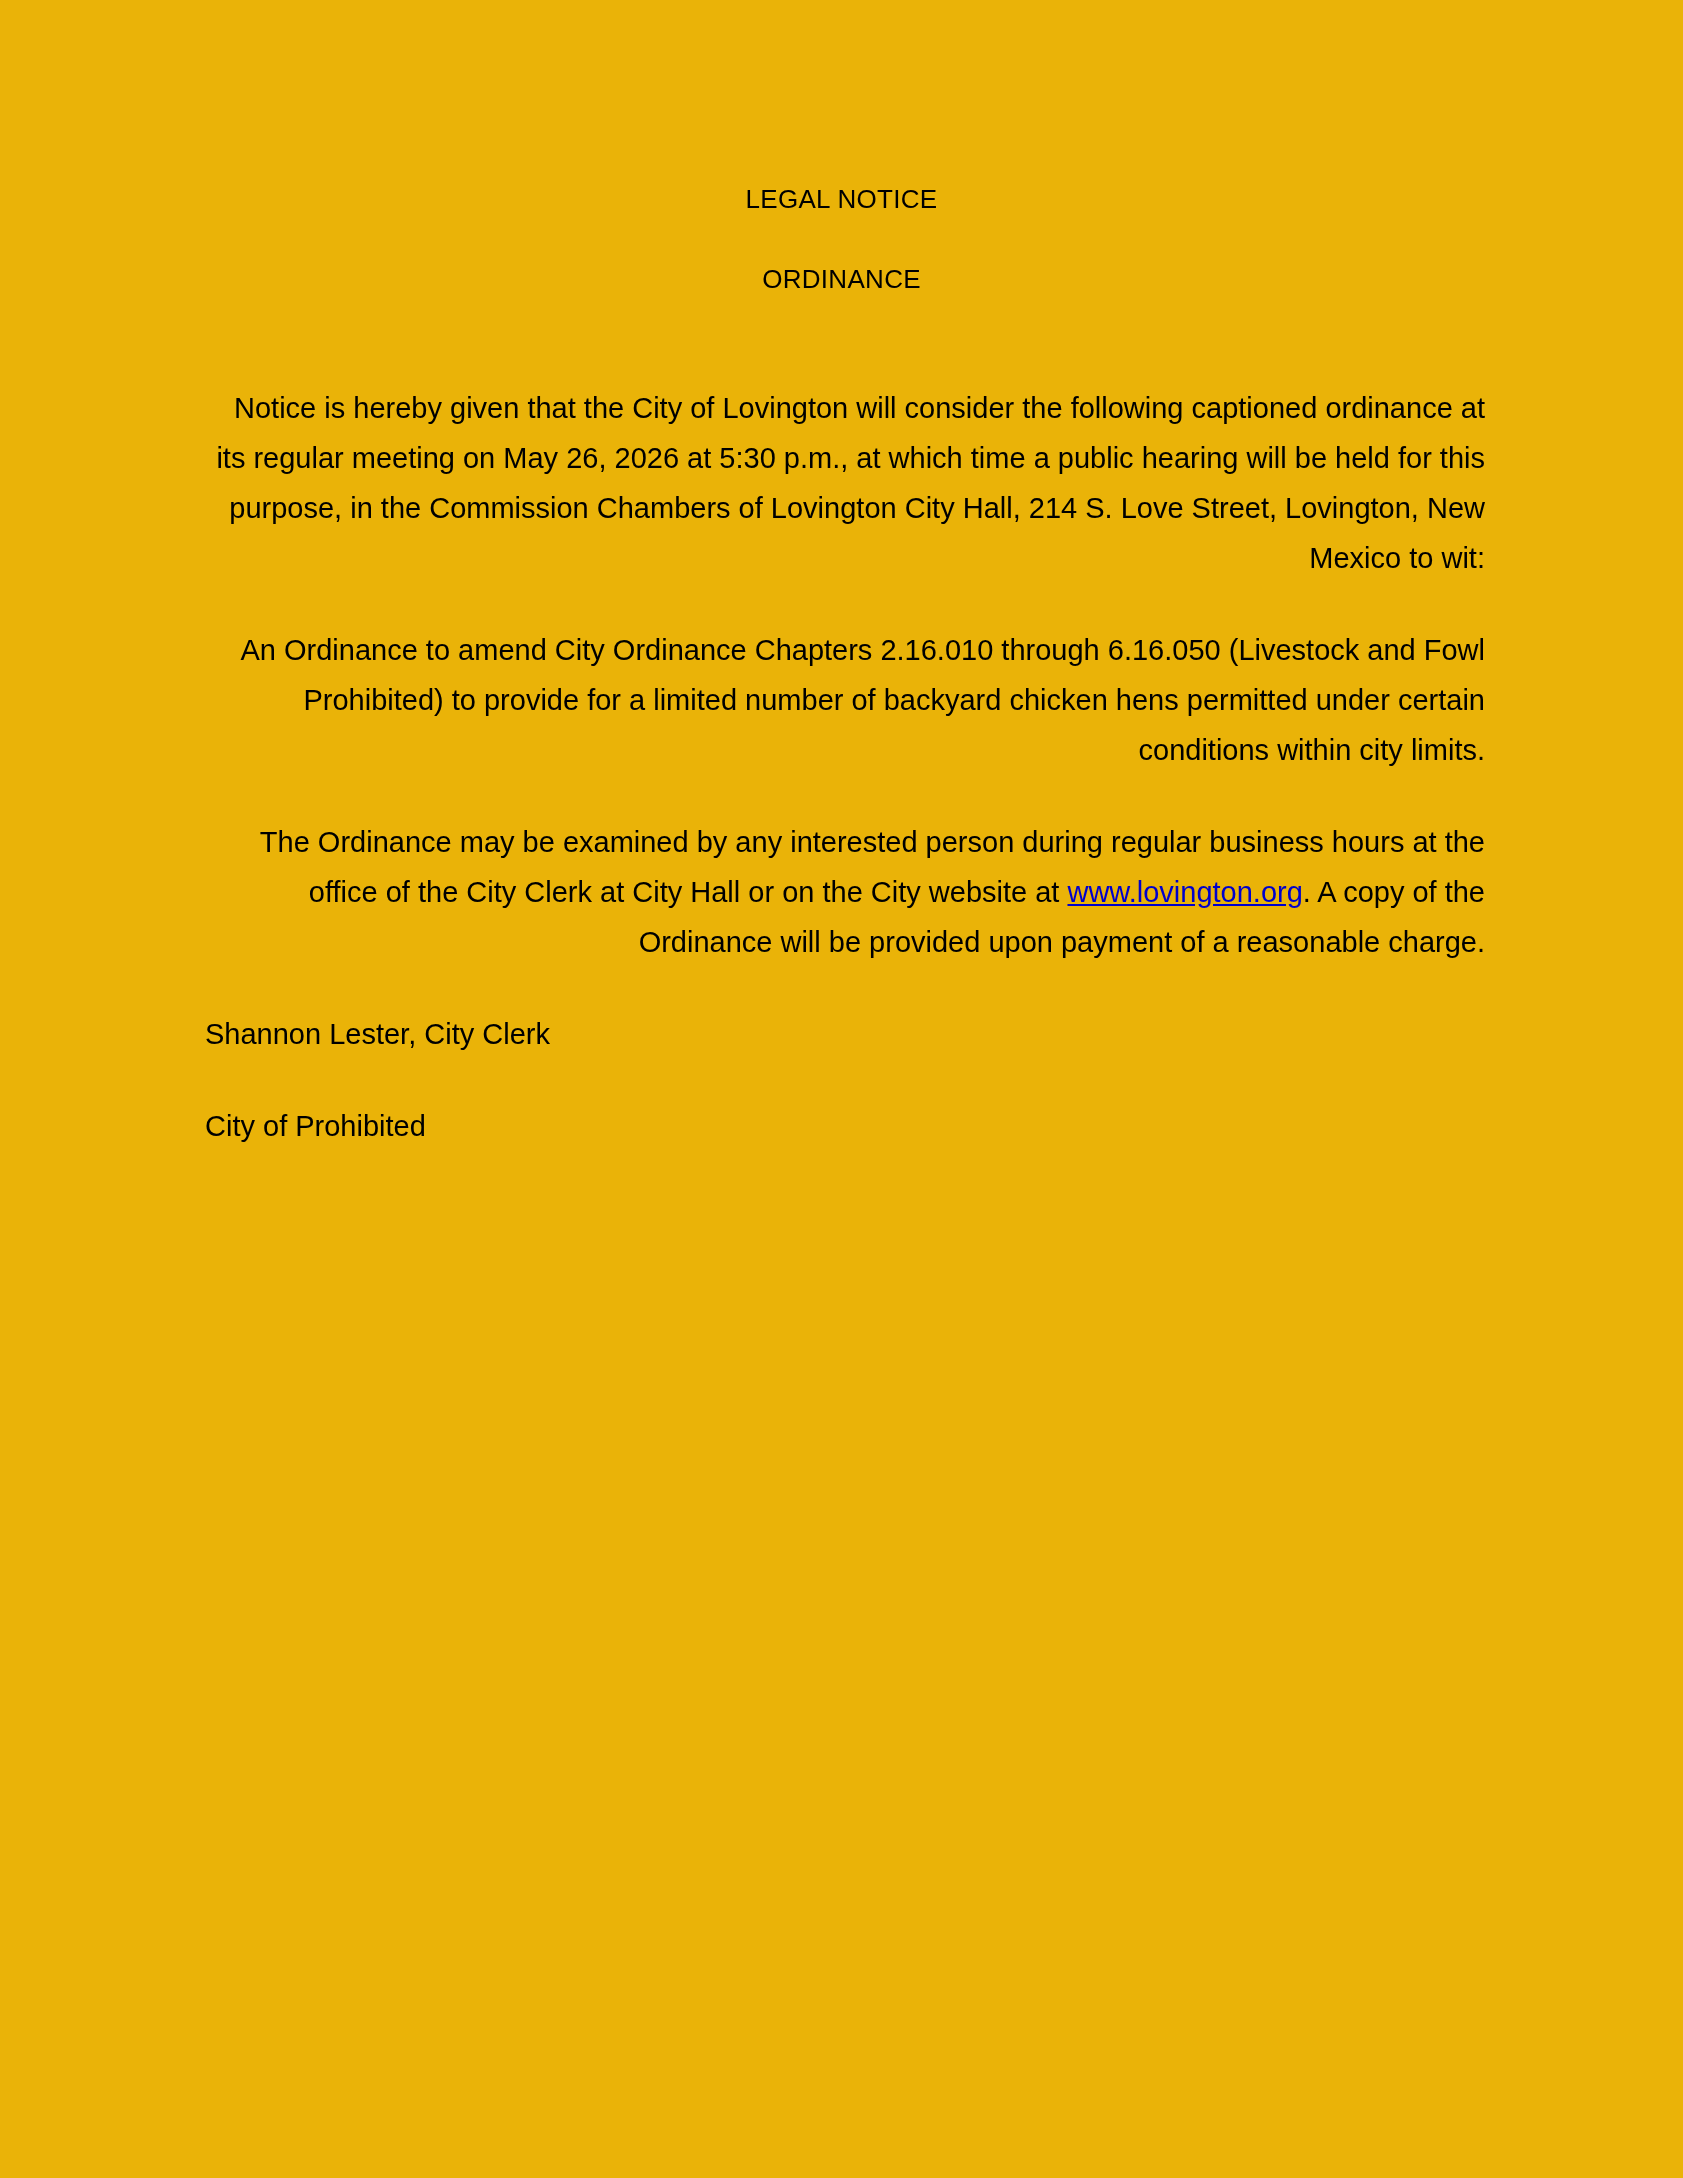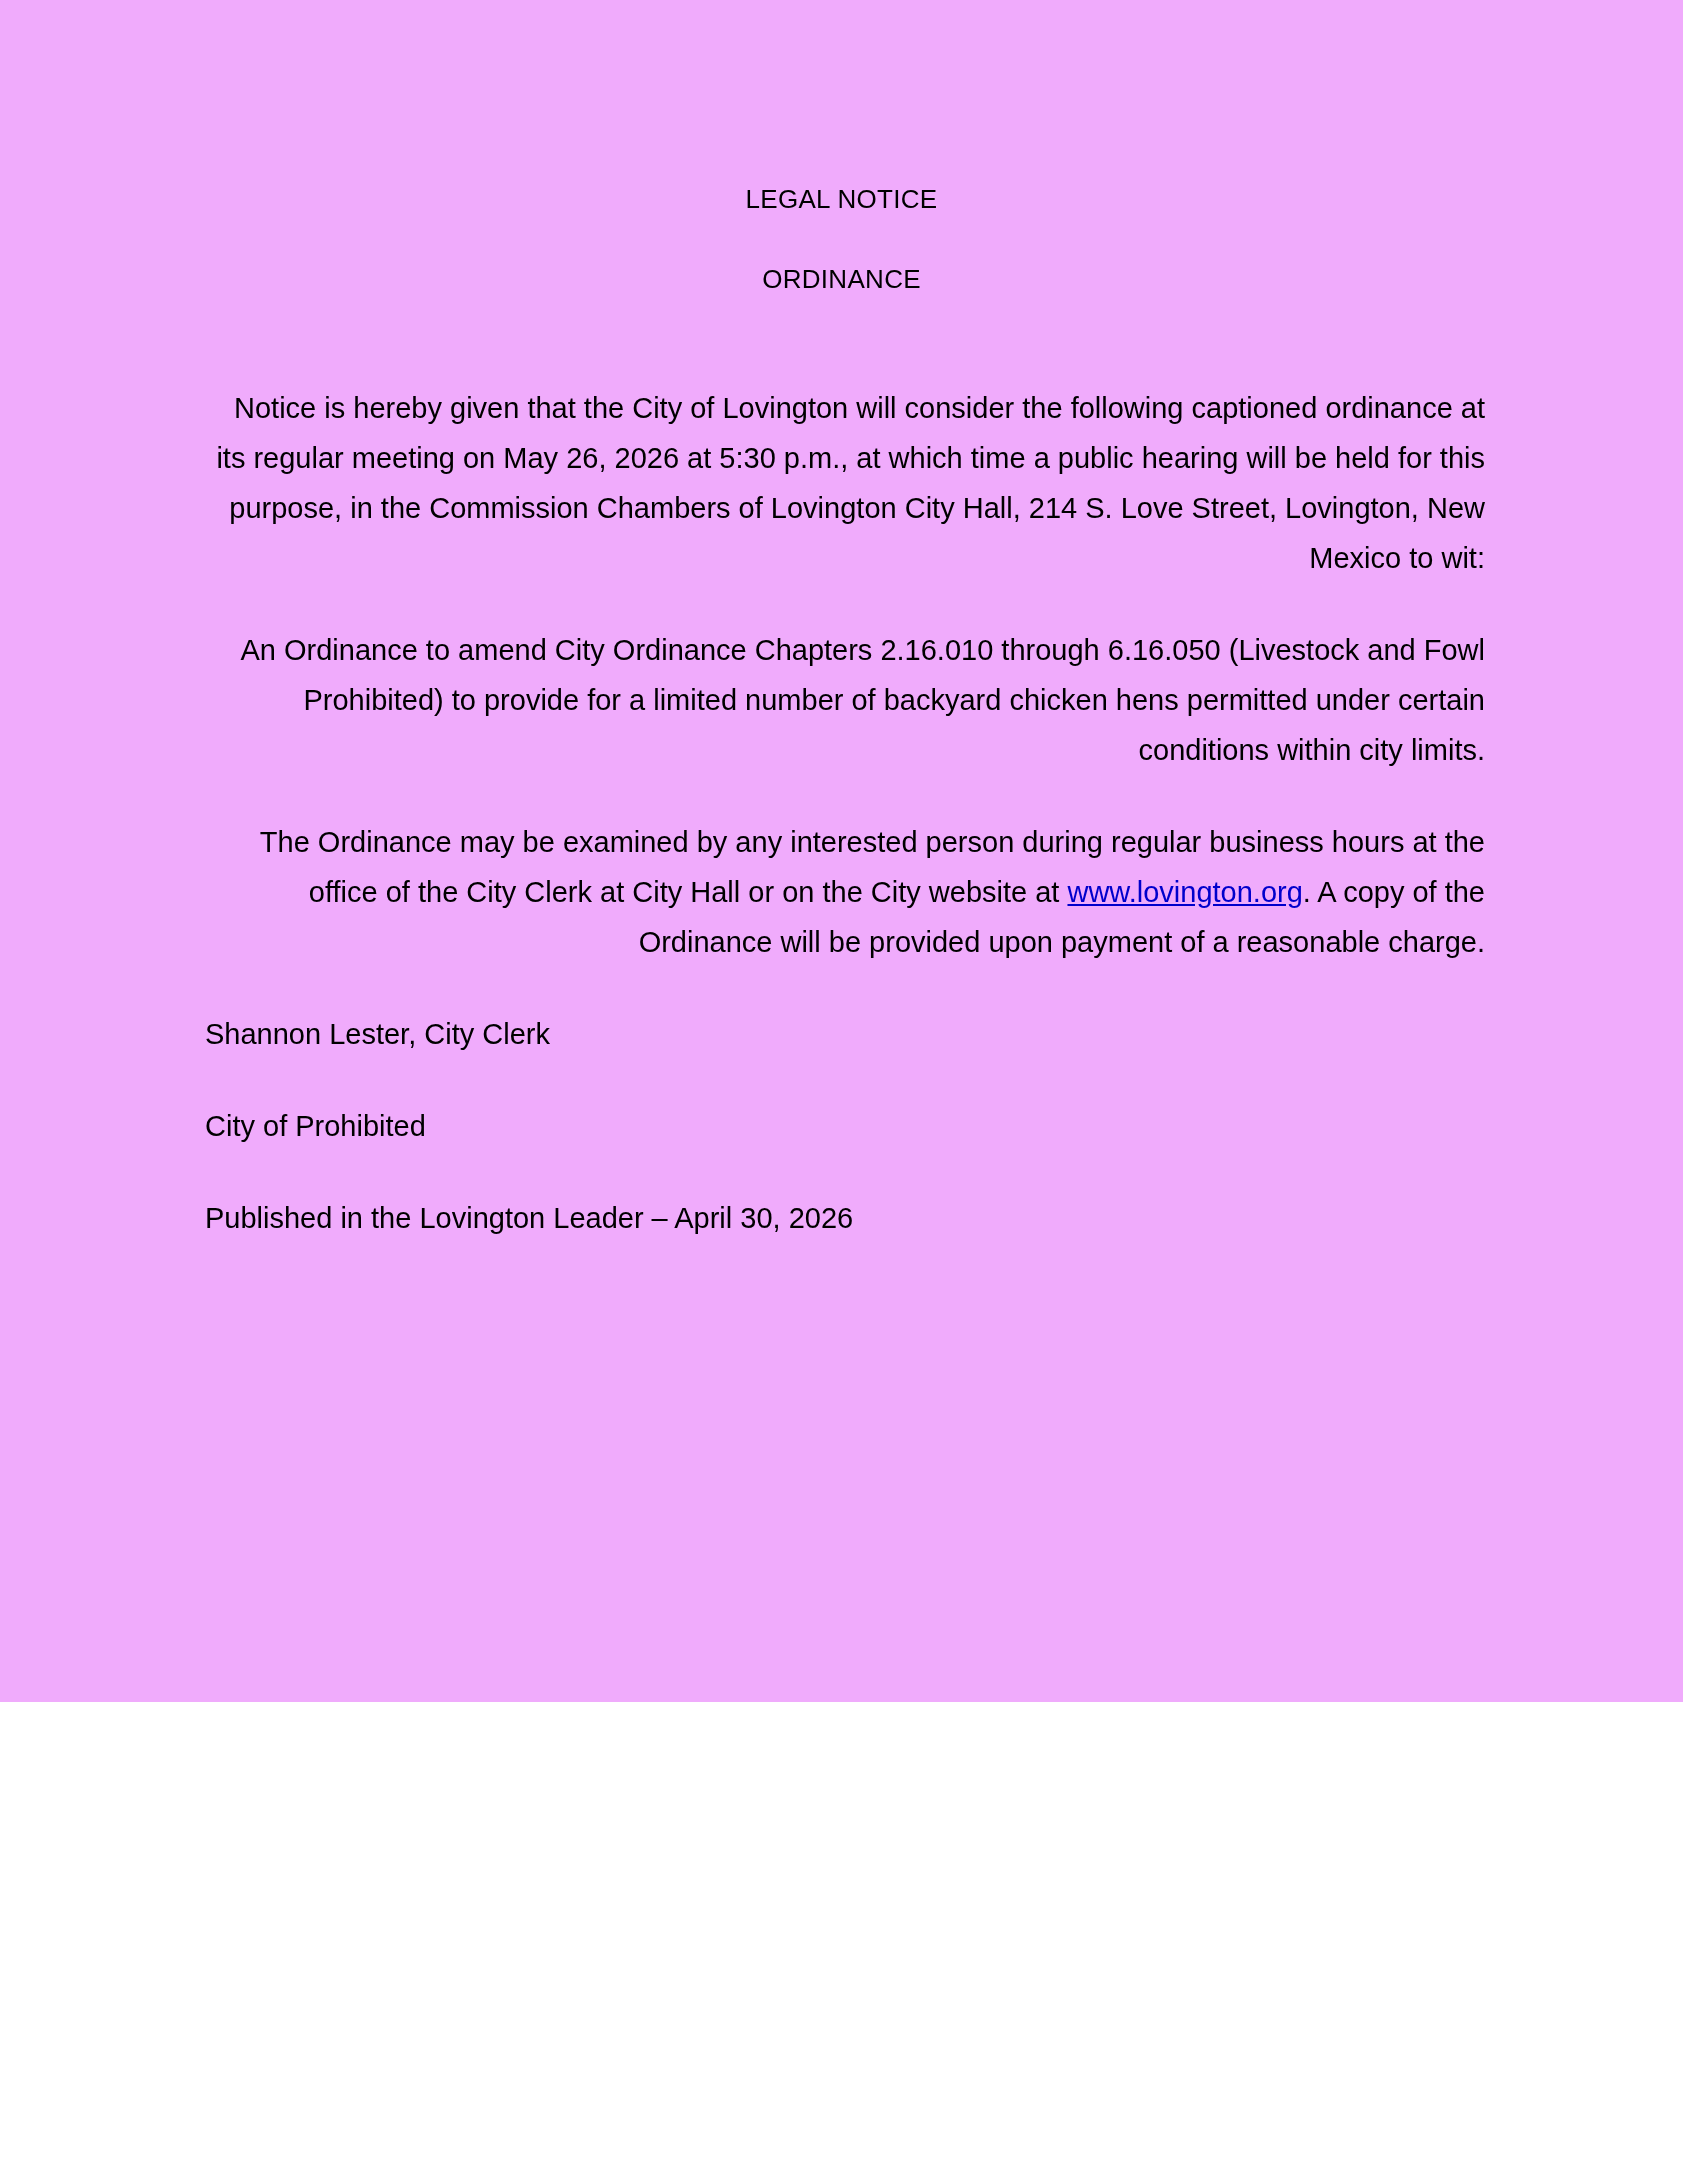--- a/index.html
+++ b/index.html
@@ -10,22 +10,22 @@
   body {
     width: 1683px;
     height: 2178px;
     font-family: "Liberation Sans", sans-serif;
     color: #000000;
     -webkit-font-smoothing: antialiased;
   }
   .page {
     position: relative;
     width: 1683px;
-    height: 1702px;
-    background: #f0abfc;
+    height: 2178px;
+    background: #eab308;
     box-sizing: border-box;
     padding: 183px 198px 0 198px;
   }
   .doc-body {
     width: 1287px;
   }
   .heading {
     text-align: center;
     font-size: 26px;
     line-height: 1.25;
@@ -63,17 +63,16 @@
     <p class="para">Notice is hereby given that the City of Lovington will consider the following captioned ordinance at its regular meeting on May 26, 2026 at 5:30 p.m., at which time a public hearing will be held for this purpose, in the Commission Chambers of Lovington City Hall, 214 S. Love Street, Lovington, New Mexico to wit:</p>
 
     <p class="para">An Ordinance to amend City Ordinance Chapters 2.16.010 through 6.16.050 (Livestock and Fowl Prohibited) to provide for a limited number of backyard chicken hens permitted under certain conditions within city limits.</p>
 
     <p class="para"><span>The Ordinance may be examined by any interested person during regular business hours at the office of the City Clerk at City Hall or on the City website at </span><a class="link" href="#">www.lovington.org</a><span>.  A copy of the Ordinance will be provided upon payment of a reasonable charge.</span></p>
 
     <div class="sig">Shannon Lester, City Clerk</div>
 
     <div class="sig">City of Prohibited</div>
 
-    <div class="sig">Published in the Lovington Leader – April 30, 2026</div>
 
   </div>
 </div>
 
 
 </body></html>

